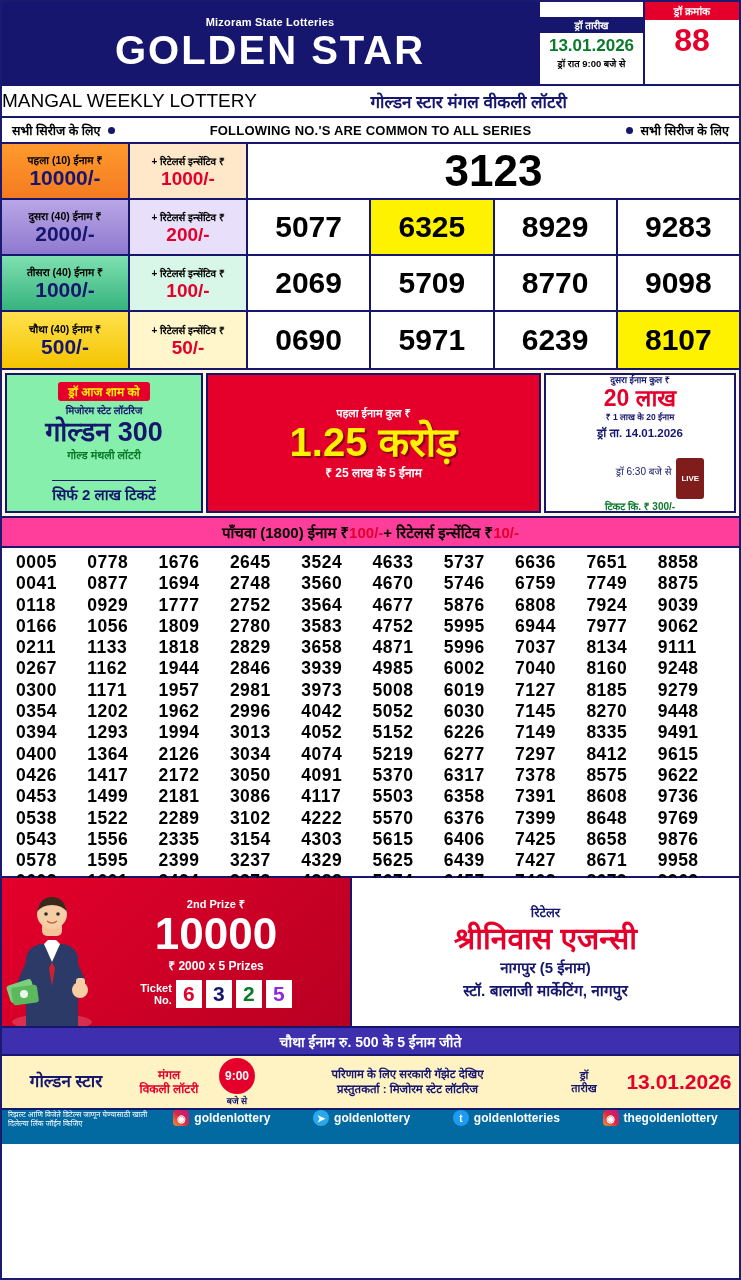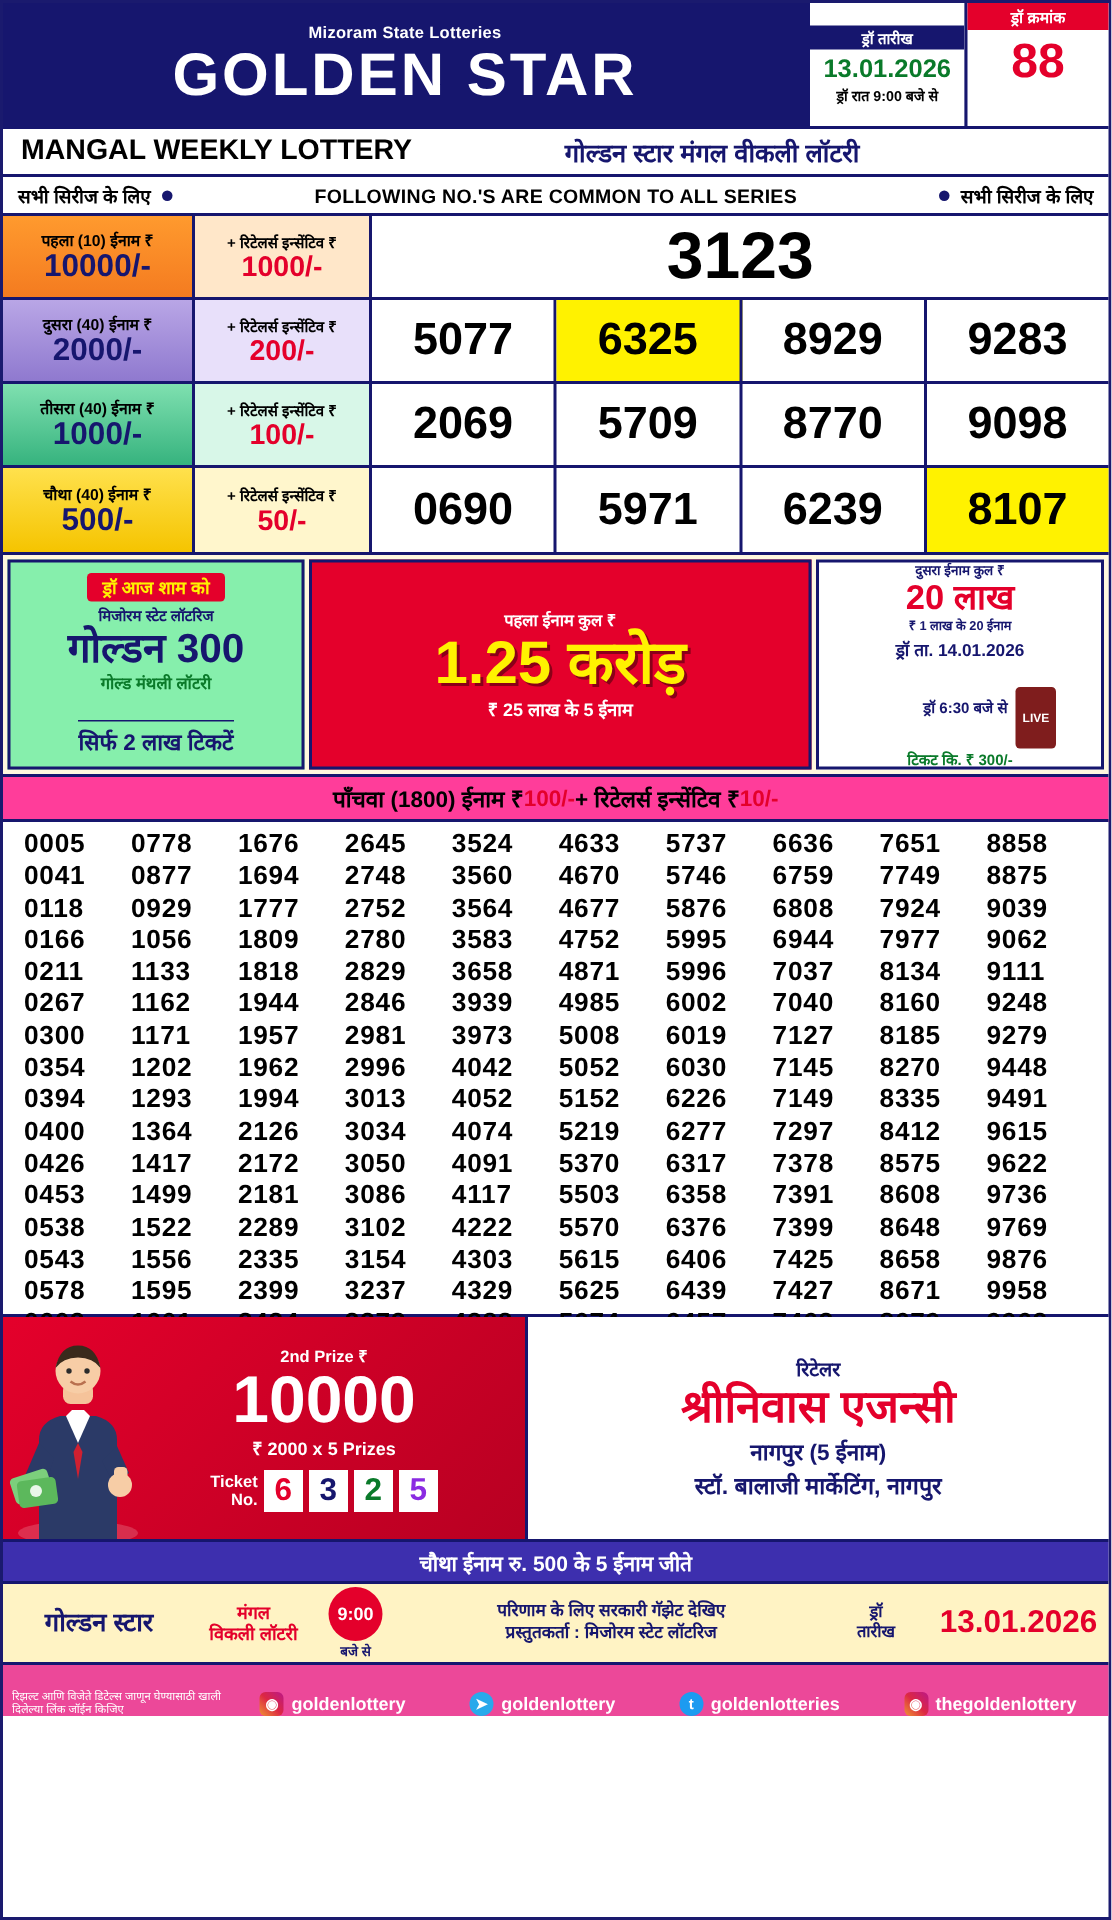--- a/index.html
+++ b/index.html
@@ -21,21 +21,21 @@
   .hdr-date { width:105px; background:#fff; color:#000; border-left:2px solid #16166e; display:flex; flex-direction:column; align-items:center; justify-content:center; }
   .hdr-date .lbl { background:#16166e; color:#fff; font-size:10px; width:100%; text-align:center; padding:1px 0; font-weight:bold;}
   .hdr-date .val { color:#0a7a2a; font-size:17px; font-weight:bold; padding:3px 0 1px; }
   .hdr-date .time { font-size:9.5px; font-weight:bold; }
   .hdr-draw { width:96px; background:#fff; color:#000; display:flex; flex-direction:column; align-items:center; justify-content:flex-start; border-left:2px solid #16166e;}
   .hdr-draw .lbl { background:#e4002b; color:#fff; font-size:10.5px; width:100%; text-align:center; padding:2px 0; font-weight:bold; }
   .hdr-draw .num { color:#e4002b; font-size:32px; font-weight:bold; line-height:40px; }
 
   
   .subhead { display:flex; height:34px; border-top:2px solid #16166e; border-bottom:2px solid #16166e; align-items:center; }
-  .subhead .left { flex:1; font-size:19px; font-weight:bold; padding-left:12px; }
+  .subhead .left { flex:1; font-size:19px; font-weight:normal; }
   .subhead .right { flex:1; font-size:17px; font-weight:bold; color:#16166e; text-align:left; }
 
   .commonbar { display:flex; align-items:center; justify-content:space-between; height:26px; padding:0 10px; font-size:12.5px; font-weight:bold; border-bottom:2px solid #16166e; }
   .commonbar .dot { width:7px;height:7px;border-radius:50%;background:#16166e; display:inline-block; margin:0 8px; }
   .commonbar .mid { font-size:13px; letter-spacing:.2px; }
   .cb-cell { display:flex; align-items:center; }
 
   
   .ptable { border-bottom:2px solid #16166e; }
   .prow { display:flex; border-bottom:2px solid #16166e; height:56px; }
@@ -80,21 +80,21 @@
   .promo-mid { flex:1; margin:0 3px; background:#e4002b; border:2px solid #16166e; display:flex; flex-direction:column; align-items:center; justify-content:center; color:#fff;}
   .promo-mid .t1 { font-size:11px; font-weight:bold; }
   .promo-mid .t2 { font-size:40px; font-weight:bold; color:#fff200; line-height:44px; text-shadow:2px 2px 0 #8a0018; }
   .promo-mid .t3 { font-size:12px; font-weight:bold; }
   .promo-right { width:192px; background:#fff; border:2px solid #16166e; display:flex; flex-direction:column; align-items:center; justify-content:center; }
   .promo-right .p1 { font-size:9px; font-weight:bold; color:#16166e; }
   .promo-right .p2 { font-size:23px; font-weight:bold; color:#e4002b; line-height:25px;}
   .promo-right .p3 { font-size:8.5px; color:#16166e; font-weight:bold; }
   .promo-right .p4 { font-size:11.5px; font-weight:bold; color:#16166e; margin-top:3px;}
   .promo-right .row { display:flex; align-items:center; gap:5px; margin-top:3px; }
-  .promo-right .p5 { font-size:10px; font-weight:bold; color:#16166e;padding-left:40px; }
+  .promo-right .p5 { font-size:10px; font-weight:normal; color:#16166e;padding-left:40px; }
   .promo-right .live { background:#7f1d1d; color:#fff; font-size:8px; font-weight:bold; padding:16px 5px; border-radius:3px;margin-top:15px;}
   .promo-right .p6 { font-size:10px; font-weight:bold; color:#0a7a2a; }
 
   
   .fifth-bar { height:30px; background:#ff3d9a; display:flex; align-items:center; justify-content:center; font-size:15px; font-weight:bold; border-bottom:2px solid #16166e; }
   .fifth-bar .red { color:#e4002b; }
 
   .numgrid { padding:4px 10px 4px 14px; border-bottom:2px solid #16166e; height:330px; }
   .numgrid table { width:100%; border-collapse:collapse; }
   .numgrid td { font-size:17.5px; font-weight:bold; text-align:left; padding:0; line-height:21.3px; letter-spacing:.5px; font-family:"Liberation Sans", sans-serif; }
@@ -127,21 +127,21 @@
   .footer { height:56px; background:#fff3c4; display:flex; align-items:center; border-top:2px solid #16166e; border-bottom:2px solid #16166e;}
   .f-brand { width:128px; text-align:center; font-size:17px; font-weight:bold; color:#16166e; line-height:18px;}
   .f-mangal { width:78px; text-align:center; font-size:12px; font-weight:bold; color:#e4002b; line-height:14px;}
   .f-time { width:58px; display:flex; flex-direction:column; align-items:center; }
   .f-time .circ { width:36px;height:36px;border-radius:50%; background:#e4002b; color:#fff; display:flex;align-items:center;justify-content:center; font-size:12px; font-weight:bold;}
   .f-time .sub { font-size:9px; font-weight:bold; color:#16166e;}
   .f-mid { flex:1; text-align:center; font-size:11.5px; font-weight:bold; color:#16166e; line-height:15px;}
   .f-dt { width:70px; text-align:center; font-size:11px; font-weight:bold; color:#16166e; line-height:13px;}
   .f-date { width:120px; text-align:center; font-size:21px; font-weight:bold; color:#e4002b; }
 
-  .social { height:34px; background:#ec4899; color:#fff; display:flex; align-items:flex-end; }
+  .social { height:34px; background:#0369a1; color:#fff; display:flex; align-items:flex-start; }
   .social .note { width:150px; font-size:7.5px; line-height:9px; padding-left:6px; }
   .social .links { flex:1; display:flex; align-items:center; justify-content:space-around; font-size:12px; font-weight:bold; }
   .social .lk { display:flex; align-items:center; gap:5px; }
   .ic { width:16px;height:16px;border-radius:4px; display:flex;align-items:center;justify-content:center; font-size:10px; color:#fff;}
   .ic.ig { background:linear-gradient(45deg,#f09433,#dc2743,#bc1888); }
   .ic.tg { background:#29a9eb; border-radius:50%; }
   .ic.tw { background:#1d9bf0; border-radius:50%; }
   .ic.ig2 { background:linear-gradient(45deg,#f09433,#dc2743,#bc1888); }
   .man-svg { position:absolute; bottom:0; left:4px; }
 </style>

